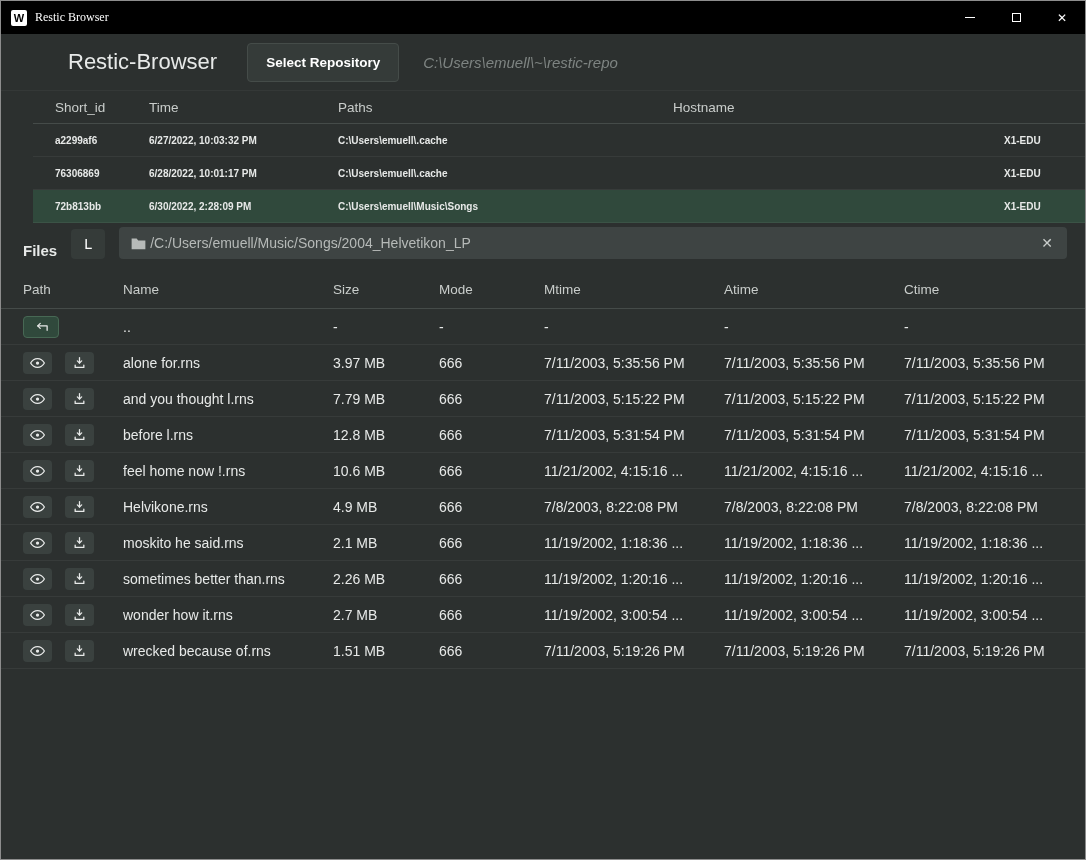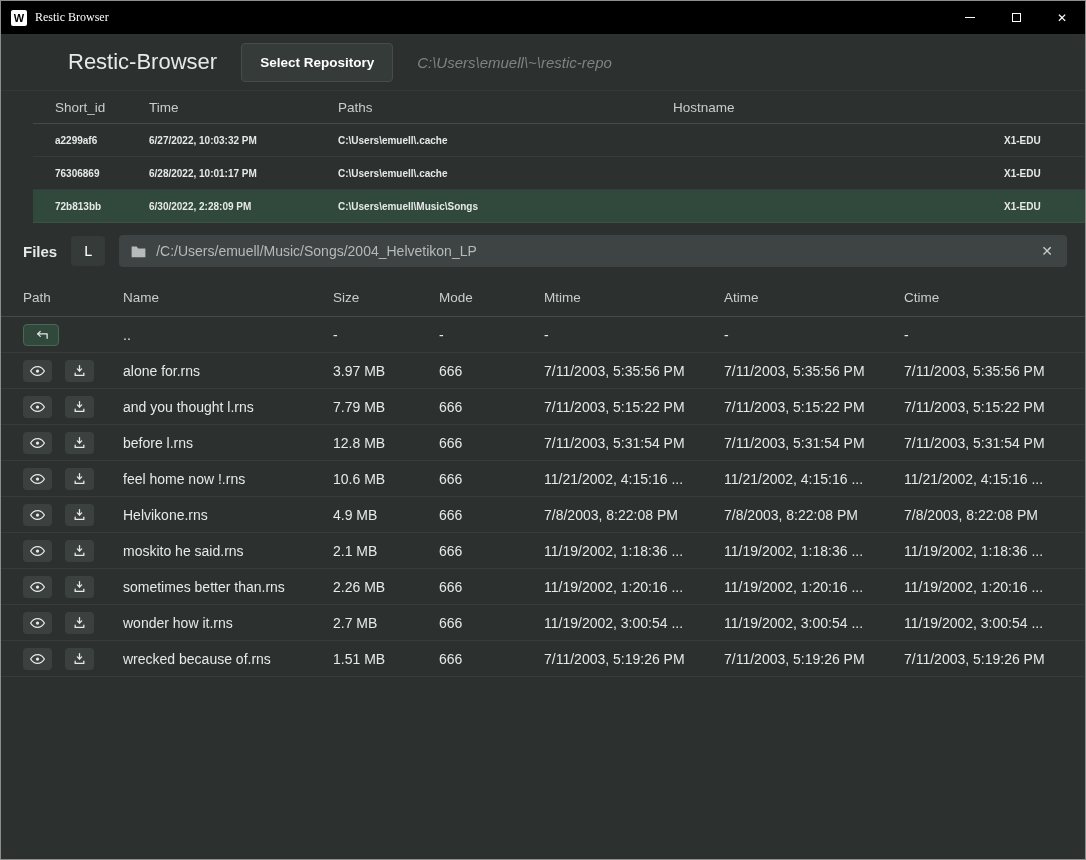--- a/index.html
+++ b/index.html
@@ -23,35 +23,35 @@
   .logo{width:16px;height:16px;background:#ffffff;color:#000;font-weight:700;font-size:11px;display:grid;place-items:center;border-radius:2px;}
   .title-text{font-size:12px;color:#fff;font-family:Liberation Serif, serif;}
   .win-controls{margin-left:auto;display:flex;height:100%;}
   .win-btn{width:46px;height:100%;display:grid;place-items:center;background:transparent;border:none;color:#fff;font-size:12px;cursor:pointer;padding:0;}
   .min-glyph{width:10px;border-top:1px solid #fff;display:inline-block;}
   .max-glyph{width:9px;height:9px;border:1px solid #fff;display:inline-block;}
 
   
   .header{height:57px;display:flex;align-items:center;padding:0 22px;gap:24px;border-bottom:1px solid rgba(255,255,255,0.04);}
   .app-title{font-size:22px;font-weight:400;margin-left:45px;}
-  .select-repo-btn{background:var(--btn-bg);border:1px solid var(--btn-border);color:#fff;font-weight:700;font-size:13.5px;padding:11px 18px;border-radius:4px;font-family:inherit;cursor:pointer;}
+  .select-repo-btn{background:var(--btn-bg);border:1px solid var(--btn-border);color:#fff;font-weight:700;font-size:13.5px;padding:11px 18px;border-radius:4px;font-family:inherit;cursor:pointer;margin-left:6px;}
   .repo-path{color:var(--muted);font-size:15px;font-style:italic;}
 
   
   .section-title{font-size:15px;font-weight:700;padding:24px 22px 18px;}
   .snap-grid{display:grid;grid-template-columns:94px 189px 335px 331px 1fr;padding:0 22px;align-items:center;margin-left:32px;}
   .snap-header{height:33px;border-bottom:1px solid var(--hdr-line);color:var(--col-hdr);font-size:13.5px;}
   .snap-row{height:33px;border-bottom:1px solid var(--row-line);font-size:10px;cursor:pointer;font-weight:bold;}
   .snap-row.selected{background:var(--sel);}
 
   
-  .files-bar{display:flex;align-items:center;gap:14px;padding:12px 18px 12px 22px;}
+  .files-bar{display:flex;align-items:flex-end;gap:14px;padding:4px 18px 12px 22px;}
   .files-title{font-size:15px;font-weight:700;}
   .list-mode-btn{width:34px;height:30px;background:var(--btn-bg);border:none;border-radius:4px;color:#fff;font-size:14px;font-family:"DejaVu Sans Mono",monospace;cursor:pointer;}
-  .path-bar{flex:1;height:32px;background:#3e4443;border-radius:4px;display:flex;align-items:center;gap:10px;padding:0 12px;color:#b6bab8;font-size:14px;}
+  .path-bar{flex:1;height:32px;background:#3e4443;border-radius:4px;display:flex;align-items:center;gap:4px;padding:0 12px;color:#b6bab8;font-size:14px;}
   .path-bar svg{flex:none;}
   .path-clear{margin-left:auto;color:#c9cdcb;cursor:pointer;font-size:14px;background:none;border:none;font-family:inherit;padding:0 2px;}
 
   
   .file-grid{display:grid;grid-template-columns:100px 210px 106px 105px 180px 180px 1fr;padding:0 22px;align-items:center;}
   .files-header{height:38px;border-bottom:1px solid var(--hdr-line);color:var(--col-hdr);font-size:13.5px;}
   .file-row{height:36px;border-bottom:1px solid var(--row-line);font-size:14px;}
   .cell{white-space:nowrap;overflow:hidden;text-overflow:ellipsis;padding-right:8px;}
   .row-actions{display:flex;gap:13px;overflow:visible;}
   .icon-btn{width:29px;height:22px;background:#3a413f;border:none;border-radius:4px;display:grid;place-items:center;padding:0;cursor:pointer;}

